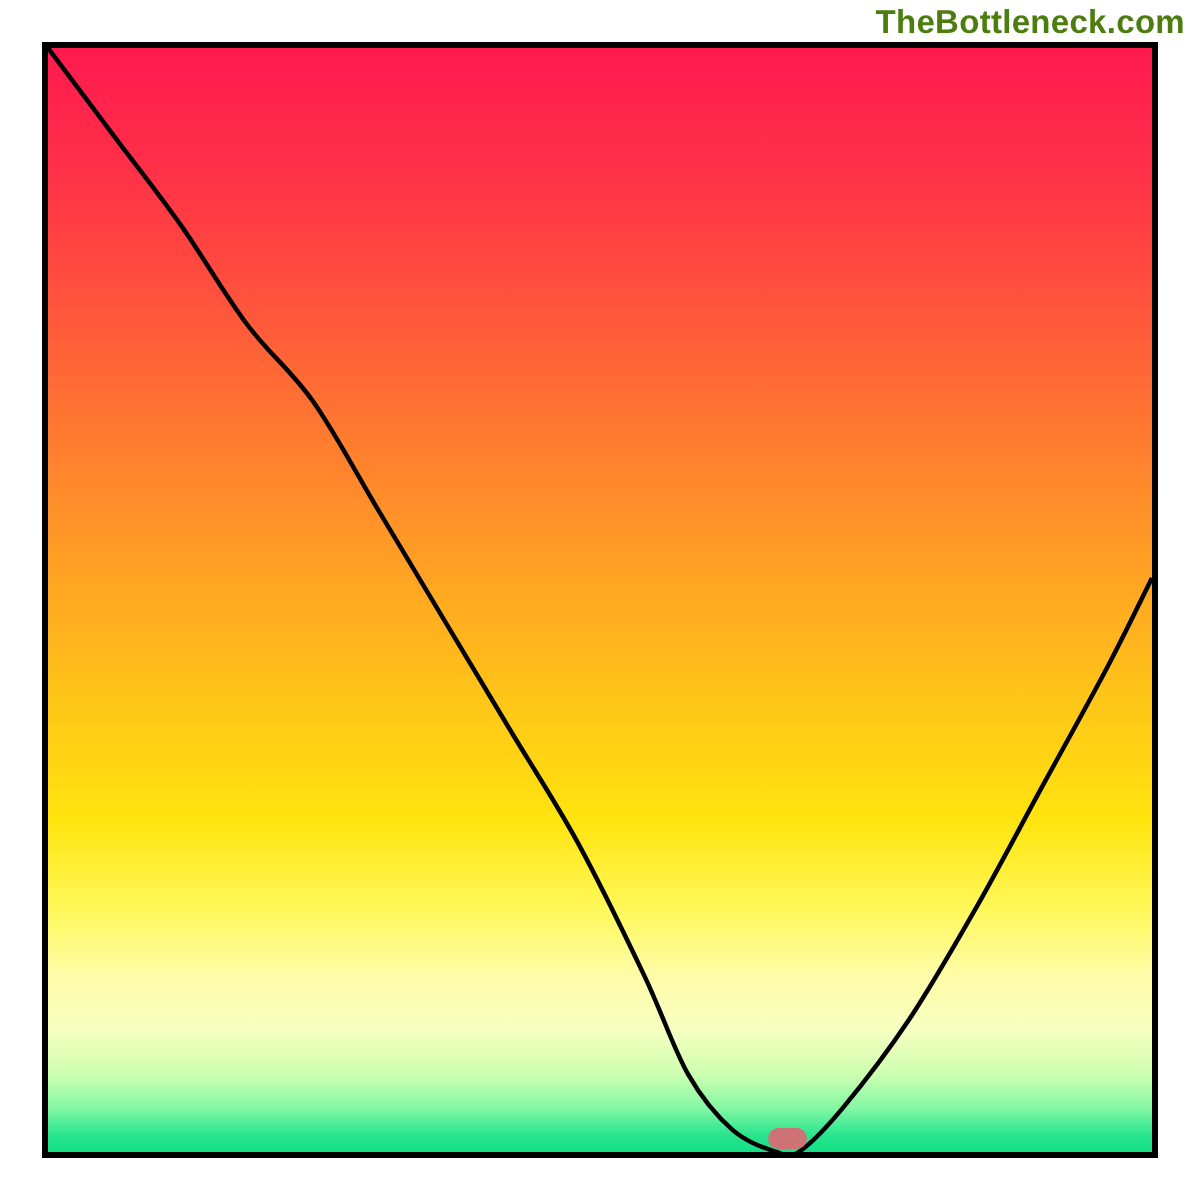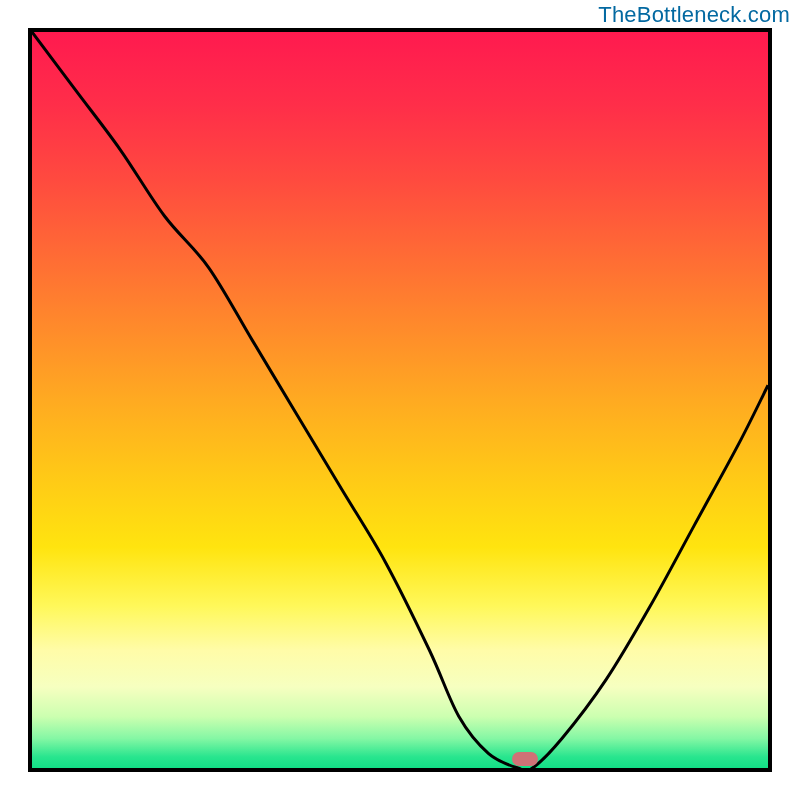--- a/index.html
+++ b/index.html
@@ -12,23 +12,23 @@
   }
   .container {
     position: relative;
     width: 800px;
     height: 800px;
   }
   .watermark {
     position: absolute;
     top: 2px;
     right: 10px;
-    color: #0369a1;
+    color: #4d7c0f;
     font-size: 22px;
-    font-weight: 400;
+    font-weight: 700;
     letter-spacing: 0.2px;
     z-index: 10;
   }
   .chart-frame {
     position: absolute;
     left: 28px;
     top: 28px;
     width: 744px;
     height: 744px;
     border: 4px solid #000000;

